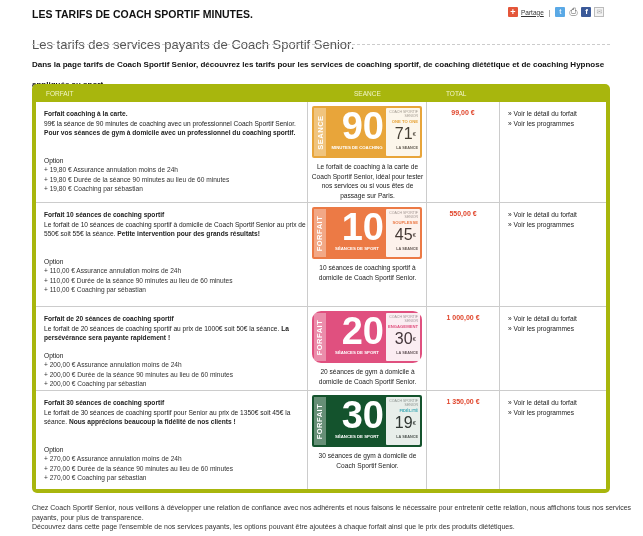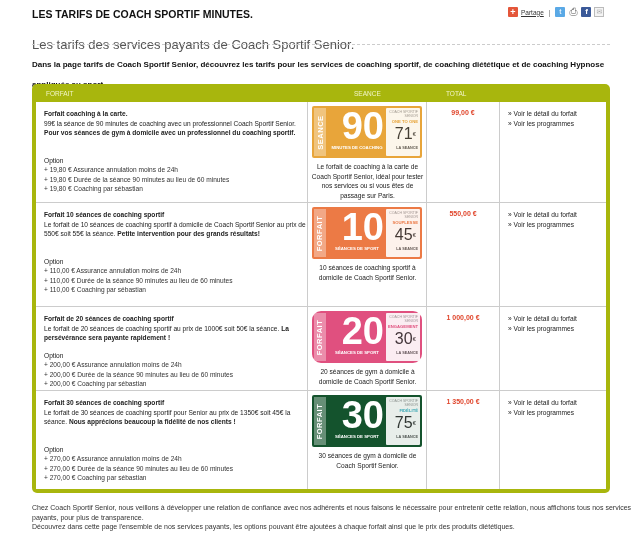--- a/index.html
+++ b/index.html
@@ -209,21 +209,21 @@
         <div class="badge-inner">
           <div class="badge-side"></div>
           <div class="badge-vert">
                 <span>FORFAIT</span>
               </div>
           <div class="badge-num">30</div>
           <div class="badge-cap">SÉANCES DE SPORT</div>
           <div class="badge-price">
             <div class="bp-brand">COACH SPORTIF SENIOR</div>
             <div class="bp-tag" style="color: rgb(63, 179, 196);">FIDÉLITÉ</div>
-            <div class="bp-val"><span>75</span><sup>€</sup></div>
+            <div class="bp-val"><span>19</span><sup>€</sup></div>
             <div class="bp-unit">LA SEANCE</div>
           </div>
         </div>
       </div>
       <div class="seance-text">30 séances de gym à domicile de Coach Sportif Senior.</div>
     </div>
     <div class="cell c-total" style="color: rgb(224, 69, 43);">1 350,00 €</div>
     <div class="cell c-links">
       <div>» Voir le détail du forfait</div>
       <div>» Voir les programmes</div>

